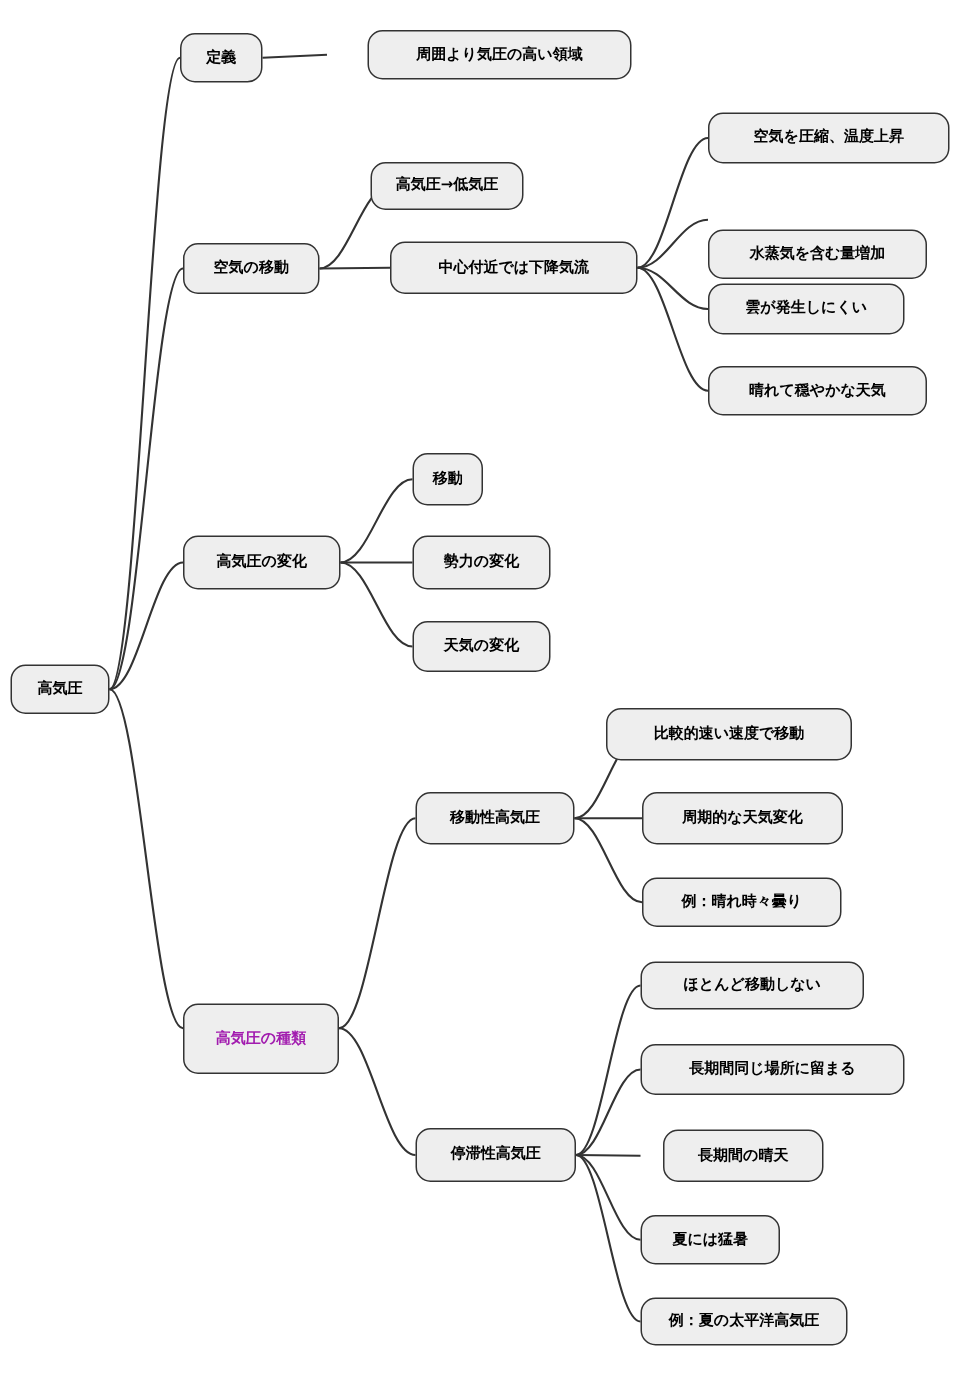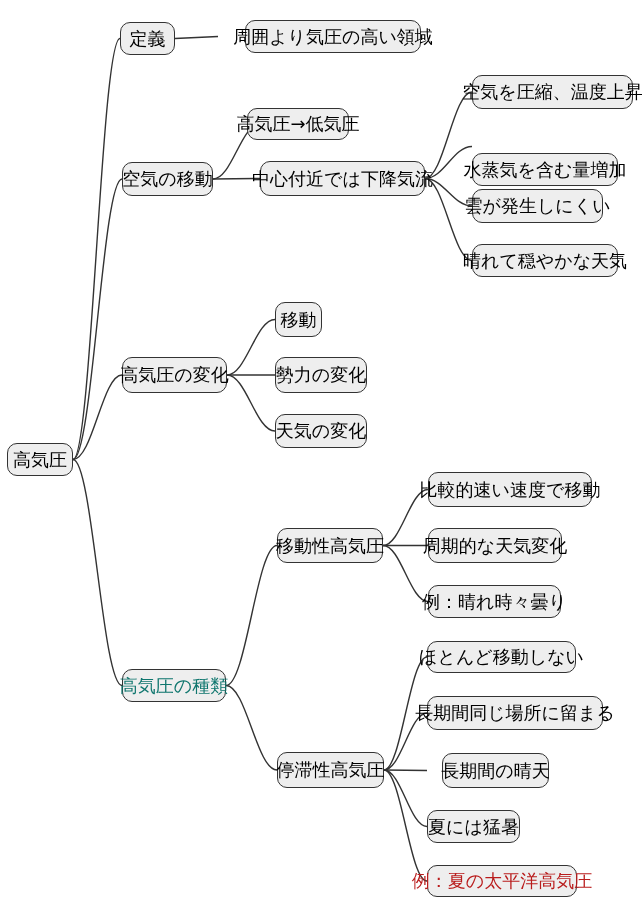--- a/index.html
+++ b/index.html
@@ -24,25 +24,26 @@
   }
   .node {
     position: absolute;
     box-sizing: border-box;
     background: #eeeeee;
     border: 1.5px solid #333333;
     border-radius: 10px;
     display: flex;
     align-items: center;
     justify-content: center;
-    font-size: 18px;
+    font-size: 10px;
     line-height: 1;
     color: #000000;
     white-space: nowrap;
     z-index: 2;
+    font-weight: bold;
   }
 </style>
 </head>
 <body>
 
 <div class="canvas">
   <svg id="edge-layer" width="642" height="921" viewBox="0 0 642 921">
       <path d="M 73 459.5 C 91.8 459.5, 101.2 38.5, 120 38.5" fill="none" stroke="#333333" stroke-width="1.4"></path>
       <path d="M 73 459.5 C 92.6 459.5, 102.4 179, 122 179" fill="none" stroke="#333333" stroke-width="1.4"></path>
       <path d="M 73 459.5 C 92.6 459.5, 102.4 375, 122 375" fill="none" stroke="#333333" stroke-width="1.4"></path>
@@ -76,25 +77,25 @@
       <div class="node" style="left: 247px; top: 108px; width: 102px; height: 32px; background: rgb(238, 238, 238); border-color: rgb(51, 51, 51); color: rgb(0, 0, 0);">高気圧→低気圧</div>
       <div class="node" style="left: 260px; top: 161px; width: 165px; height: 35px; background: rgb(238, 238, 238); border-color: rgb(51, 51, 51); color: rgb(0, 0, 0);">中心付近では下降気流</div>
       <div class="node" style="left: 472px; top: 75px; width: 161px; height: 34px; background: rgb(238, 238, 238); border-color: rgb(51, 51, 51); color: rgb(0, 0, 0);">空気を圧縮、温度上昇</div>
       <div class="node" style="left: 472px; top: 130px; width: 146px; height: 33px; background: rgb(238, 238, 238); border-color: rgb(51, 51, 51); color: rgb(0, 0, 0); margin-top: 23px;">水蒸気を含む量増加</div>
       <div class="node" style="left: 472px; top: 189px; width: 131px; height: 34px; background: rgb(238, 238, 238); border-color: rgb(51, 51, 51); color: rgb(0, 0, 0);">雲が発生しにくい</div>
       <div class="node" style="left: 472px; top: 244px; width: 146px; height: 33px; background: rgb(238, 238, 238); border-color: rgb(51, 51, 51); color: rgb(0, 0, 0);">晴れて穏やかな天気</div>
       <div class="node" style="left: 122px; top: 357px; width: 105px; height: 36px; background: rgb(238, 238, 238); border-color: rgb(51, 51, 51); color: rgb(0, 0, 0);">高気圧の変化</div>
       <div class="node" style="left: 275px; top: 302px; width: 47px; height: 35px; background: rgb(238, 238, 238); border-color: rgb(51, 51, 51); color: rgb(0, 0, 0);">移動</div>
       <div class="node" style="left: 275px; top: 357px; width: 92px; height: 36px; background: rgb(238, 238, 238); border-color: rgb(51, 51, 51); color: rgb(0, 0, 0);">勢力の変化</div>
       <div class="node" style="left: 275px; top: 414px; width: 92px; height: 34px; background: rgb(238, 238, 238); border-color: rgb(51, 51, 51); color: rgb(0, 0, 0);">天気の変化</div>
-      <div class="node" style="left: 122px; top: 669px; width: 104px; height: 33px; background: rgb(238, 238, 238); border-color: rgb(51, 51, 51); color: #0f766e;">高気圧の種類</div>
+      <div class="node" style="left: 122px; top: 669px; width: 104px; height: 47px; background: rgb(238, 238, 238); border-color: rgb(51, 51, 51); color: #a21caf;">高気圧の種類</div>
       <div class="node" style="left: 277px; top: 528px; width: 106px; height: 35px; background: rgb(238, 238, 238); border-color: rgb(51, 51, 51); color: rgb(0, 0, 0);">移動性高気圧</div>
-      <div class="node" style="left: 428px; top: 472px; width: 164px; height: 35px; background: rgb(238, 238, 238); border-color: rgb(51, 51, 51); color: rgb(0, 0, 0);">比較的速い速度で移動</div>
+      <div class="node" style="left: 404px; top: 472px; width: 164px; height: 35px; background: rgb(238, 238, 238); border-color: rgb(51, 51, 51); color: rgb(0, 0, 0);">比較的速い速度で移動</div>
       <div class="node" style="left: 428px; top: 528px; width: 134px; height: 35px; background: rgb(238, 238, 238); border-color: rgb(51, 51, 51); color: rgb(0, 0, 0);">周期的な天気変化</div>
       <div class="node" style="left: 428px; top: 585px; width: 133px; height: 33px; background: rgb(238, 238, 238); border-color: rgb(51, 51, 51); color: rgb(0, 0, 0);">例：晴れ時々曇り</div>
       <div class="node" style="left: 277px; top: 752px; width: 107px; height: 36px; background: rgb(238, 238, 238); border-color: rgb(51, 51, 51); color: rgb(0, 0, 0);">停滞性高気圧</div>
       <div class="node" style="left: 427px; top: 641px; width: 149px; height: 32px; background: rgb(238, 238, 238); border-color: rgb(51, 51, 51); color: rgb(0, 0, 0);">ほとんど移動しない</div>
       <div class="node" style="left: 427px; top: 696px; width: 176px; height: 34px; background: rgb(238, 238, 238); border-color: rgb(51, 51, 51); color: rgb(0, 0, 0);">長期間同じ場所に留まる</div>
       <div class="node" style="left: 442px; top: 753px; width: 107px; height: 35px; background: rgb(238, 238, 238); border-color: rgb(51, 51, 51); color: rgb(0, 0, 0);">長期間の晴天</div>
       <div class="node" style="left: 427px; top: 810px; width: 93px; height: 33px; background: rgb(238, 238, 238); border-color: rgb(51, 51, 51); color: rgb(0, 0, 0);">夏には猛暑</div>
-      <div class="node" style="left: 427px; top: 865px; width: 150px; height: 32px; background: rgb(238, 238, 238); border-color: rgb(51, 51, 51); color: #b91c1c;">例：夏の太平洋高気圧</div>
+      <div class="node" style="left: 427px; top: 865px; width: 138px; height: 32px; background: rgb(238, 238, 238); border-color: rgb(51, 51, 51); color: #000000;">例：夏の太平洋高気圧</div>
     </div>
 </div>
 
 </body></html>

